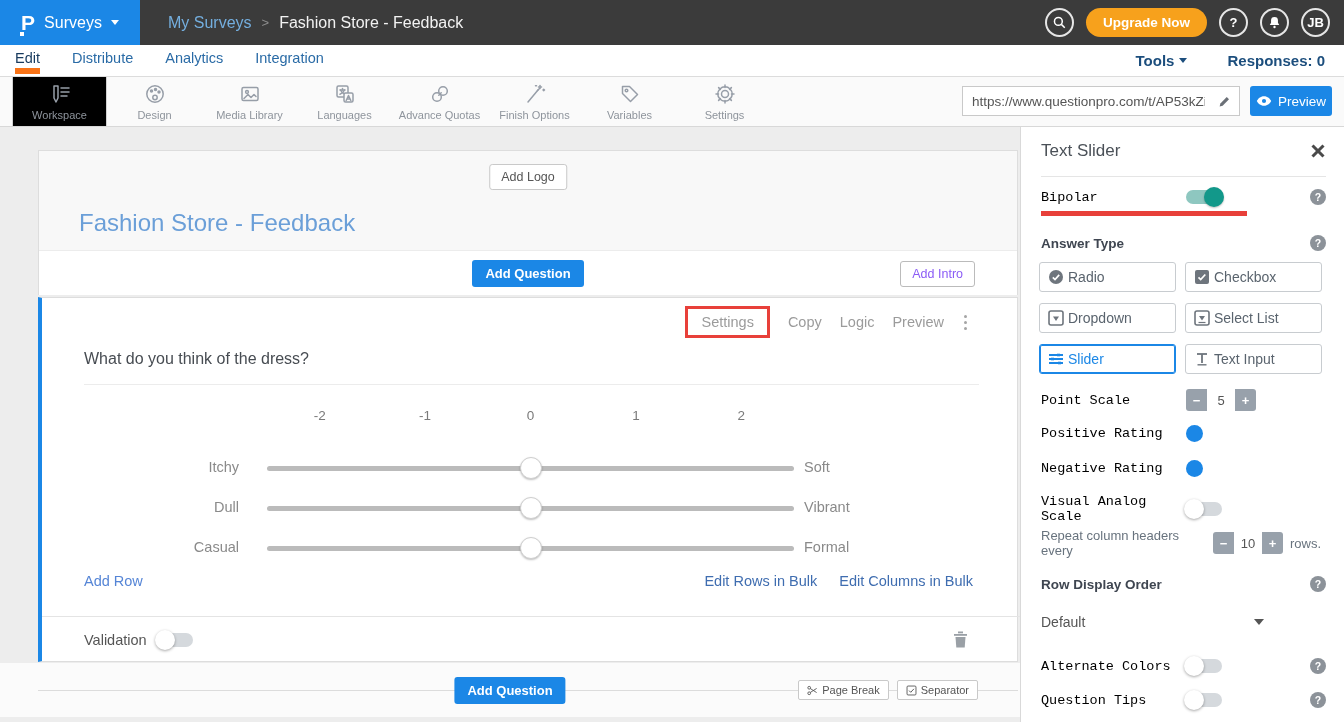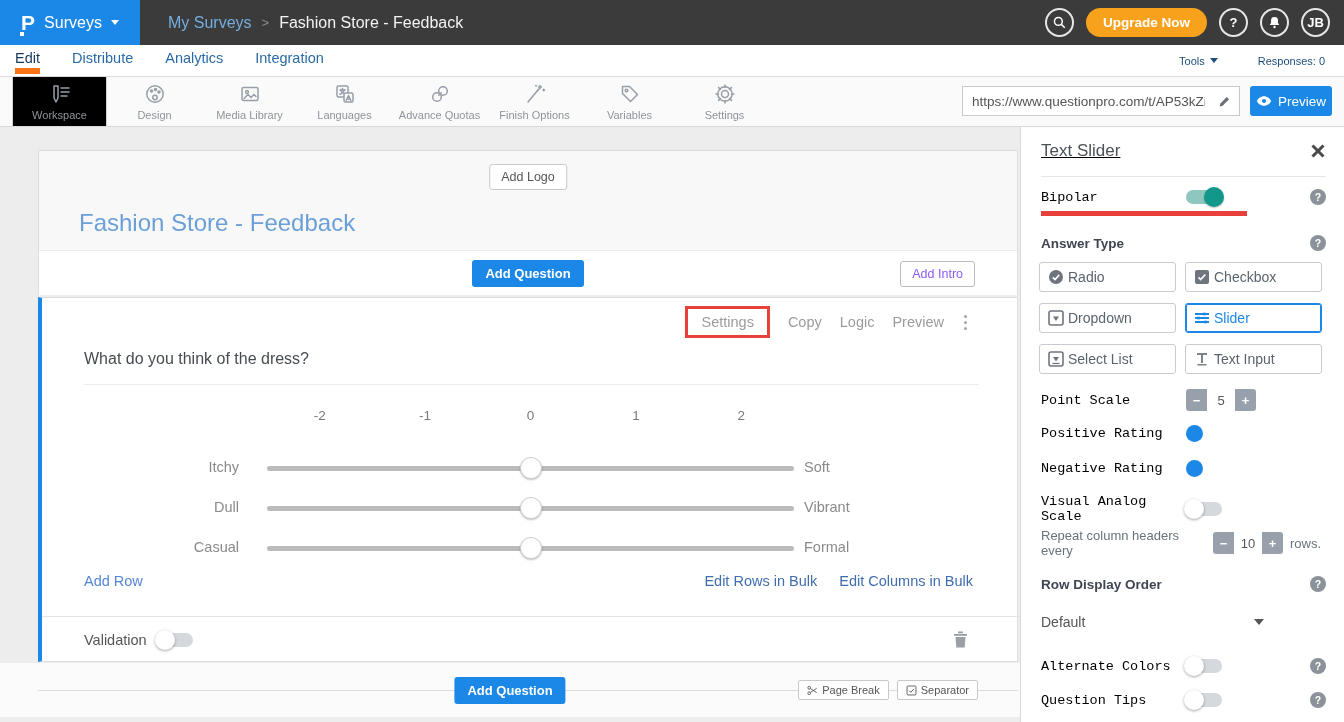--- a/index.html
+++ b/index.html
@@ -19,21 +19,21 @@
   .crumb-current { color:#f2f2f2; }
   .top-actions { margin-left:auto; display:flex; align-items:center; gap:12px; padding-right:14px; }
   .circle-btn { width:29px; height:29px; border:2px solid #e6e6e6; border-radius:50%; display:flex; align-items:center; justify-content:center; color:#fff; font-size:13px; font-weight:bold; cursor:pointer; }
   .upgrade-btn { background:#f7a11c; color:#fff; font-size:13.5px; font-weight:bold; border:none; border-radius:15px; padding:7px 17px; cursor:pointer; }
 
   
   .navrow { position:absolute; top:45px; left:0; width:1344px; height:32px; background:#fff; border-bottom:1px solid #dcdcdc; display:flex; align-items:center; padding:0 15px; }
   .nav-tabs { display:flex; gap:32px; font-size:14.5px; }
   .nav-tab { color:#2a6ba6; cursor:pointer; padding:2px 0; }
   .nav-tab.active { color:#173a5e; border-bottom:6px solid #f97316; }
-  .nav-right { margin-left:auto; display:flex; align-items:center; gap:40px; font-size:11px; font-weight:normal; color:#1c4e7d; padding-right:4px; }
+  .nav-right { margin-left:auto; display:flex; align-items:center; gap:40px; font-size:15px; font-weight:bold; color:#1c4e7d; padding-right:4px; }
   .tools-link { display:flex; align-items:center; gap:5px; cursor:pointer; }
   .tools-link .caret { border-top-color:#1c4e7d; }
 
   
   .toolbar { position:absolute; top:77px; left:0; width:1344px; height:50px; background:#fafafa; border-bottom:1px solid #d8d8d8; }
   .tool-items { display:flex; height:100%; padding-left:12px; }
   .tool-item { width:95px; height:100%; display:flex; flex-direction:column; align-items:center; justify-content:center; gap:3px; color:#8e949c; font-size:11px; cursor:pointer; }
   .tool-item.active { background:#000000; border-left:1px solid #d2d2d2; border-right:1px solid #d2d2d2; }
   .tool-item svg { stroke:#979ea8; fill:none; stroke-width:1.5; stroke-linecap:round; stroke-linejoin:round; }
   .url-wrap { position:absolute; left:962px; top:9px; width:278px; height:30px; border:1px solid #c9c9c9; background:#fff; display:flex; align-items:center; }
@@ -83,21 +83,21 @@
 
   .between-band { position:absolute; left:0; top:536px; width:1020px; height:54px; background:#fbfbfb; }
   .band-line { position:absolute; left:38px; top:27px; width:980px; border-top:1px solid #dcdcdc; }
   .band-addq { position:absolute; left:50%; transform:translateX(-50%); top:14px; }
   .band-right { position:absolute; right:42px; top:17px; display:flex; gap:8px; }
   .mini-btn { background:#fff; border:1px solid #c9c9c9; border-radius:2px; color:#555; font-size:11px; padding:3px 8px; display:flex; align-items:center; gap:4px; cursor:pointer; font-family:"Liberation Sans",sans-serif; }
 
   
   .panel { position:absolute; left:1020px; top:127px; width:324px; height:595px; background:#fff; border-left:1px solid #d9d9d9; }
   .p-row { position:absolute; left:20px; right:18px; display:flex; align-items:center; }
-  .p-title-row { top:14px;text-decoration:underline; }
+  .p-title-row { top:14px; }
   .p-title { font-size:17px; color:#4b5158; }
   .p-close { margin-left:auto; cursor:pointer; }
   .p-div { position:absolute; left:20px; right:18px; top:49px; border-top:1px solid #e5e5e5; }
   .p-label { font-size:13.5px; color:#000000;font-family:Liberation Mono, monospace; }
   .p-label-bold { font-size:13.5px; font-weight:bold; color:#3f4651; }
   .p-ctrl-col { position:absolute; left:145px; }
   .help-icon { margin-left:auto; width:16px; height:16px; border-radius:50%; background:#8c9299; color:#fff; font-size:10.5px; font-weight:bold; display:flex; align-items:center; justify-content:center; cursor:pointer; }
   .row-bipolar { top:62px; }
   .red-underline { position:absolute; left:20px; top:84px; width:206px; height:5px; background:#e8403a; }
   .row-answertype { top:108px; }
@@ -426,38 +426,38 @@
           </svg>
         <span>Checkbox</span>
       </button>
       <button class="at-btn">
         <svg class="ico" width="16" height="16" viewBox="0 0 16 16">
             <rect x="1" y="1" width="14" height="14" rx="2" stroke="#6e757d" stroke-width="1.6" fill="none"></rect>
             <path d="M5 6.5h6L8 11z" fill="#6e757d"></path>
           </svg>
         <span>Dropdown</span>
       </button>
+      <button class="at-btn">
+        <svg class="ico" width="16" height="16" viewBox="0 0 16 16">
+            <rect x="1" y="1" width="14" height="14" rx="2" stroke="#6e757d" stroke-width="1.6" fill="none"></rect>
+            <path d="M5 6h6L8 10.5z" fill="#6e757d"></path>
+            <line x1="4.5" y1="12.5" x2="11.5" y2="12.5" stroke="#6e757d" stroke-width="1.2"></line>
+          </svg>
+        <span>Select List</span>
+      </button>
       <button class="at-btn selected">
         <svg class="ico" width="16" height="16" viewBox="0 0 16 16">
             <line x1="1" y1="4" x2="15" y2="4" stroke="#1b87e6" stroke-width="2"></line>
             <line x1="1" y1="8" x2="15" y2="8" stroke="#1b87e6" stroke-width="2"></line>
             <line x1="1" y1="12" x2="15" y2="12" stroke="#1b87e6" stroke-width="2"></line>
             <rect x="9" y="2.7" width="3" height="2.6" fill="#1b87e6"></rect>
             <rect x="3" y="6.7" width="3" height="2.6" fill="#1b87e6"></rect>
             <rect x="10" y="10.7" width="3" height="2.6" fill="#1b87e6"></rect>
           </svg>
         <span>Slider</span>
-      </button>
-      <button class="at-btn">
-        <svg class="ico" width="16" height="16" viewBox="0 0 16 16">
-            <rect x="1" y="1" width="14" height="14" rx="2" stroke="#6e757d" stroke-width="1.6" fill="none"></rect>
-            <path d="M5 6h6L8 10.5z" fill="#6e757d"></path>
-            <line x1="4.5" y1="12.5" x2="11.5" y2="12.5" stroke="#6e757d" stroke-width="1.2"></line>
-          </svg>
-        <span>Select List</span>
       </button>
       <button class="at-btn">
         <svg class="ico" width="16" height="16" viewBox="0 0 16 16">
             <line x1="3" y1="3" x2="13" y2="3" stroke="#6e757d" stroke-width="1.8"></line>
             <line x1="8" y1="3" x2="8" y2="12" stroke="#6e757d" stroke-width="1.8"></line>
             <line x1="3.5" y1="13.8" x2="12.5" y2="13.8" stroke="#6e757d" stroke-width="1.4"></line>
           </svg>
         <span>Text Input</span>
       </button>
     </div>

